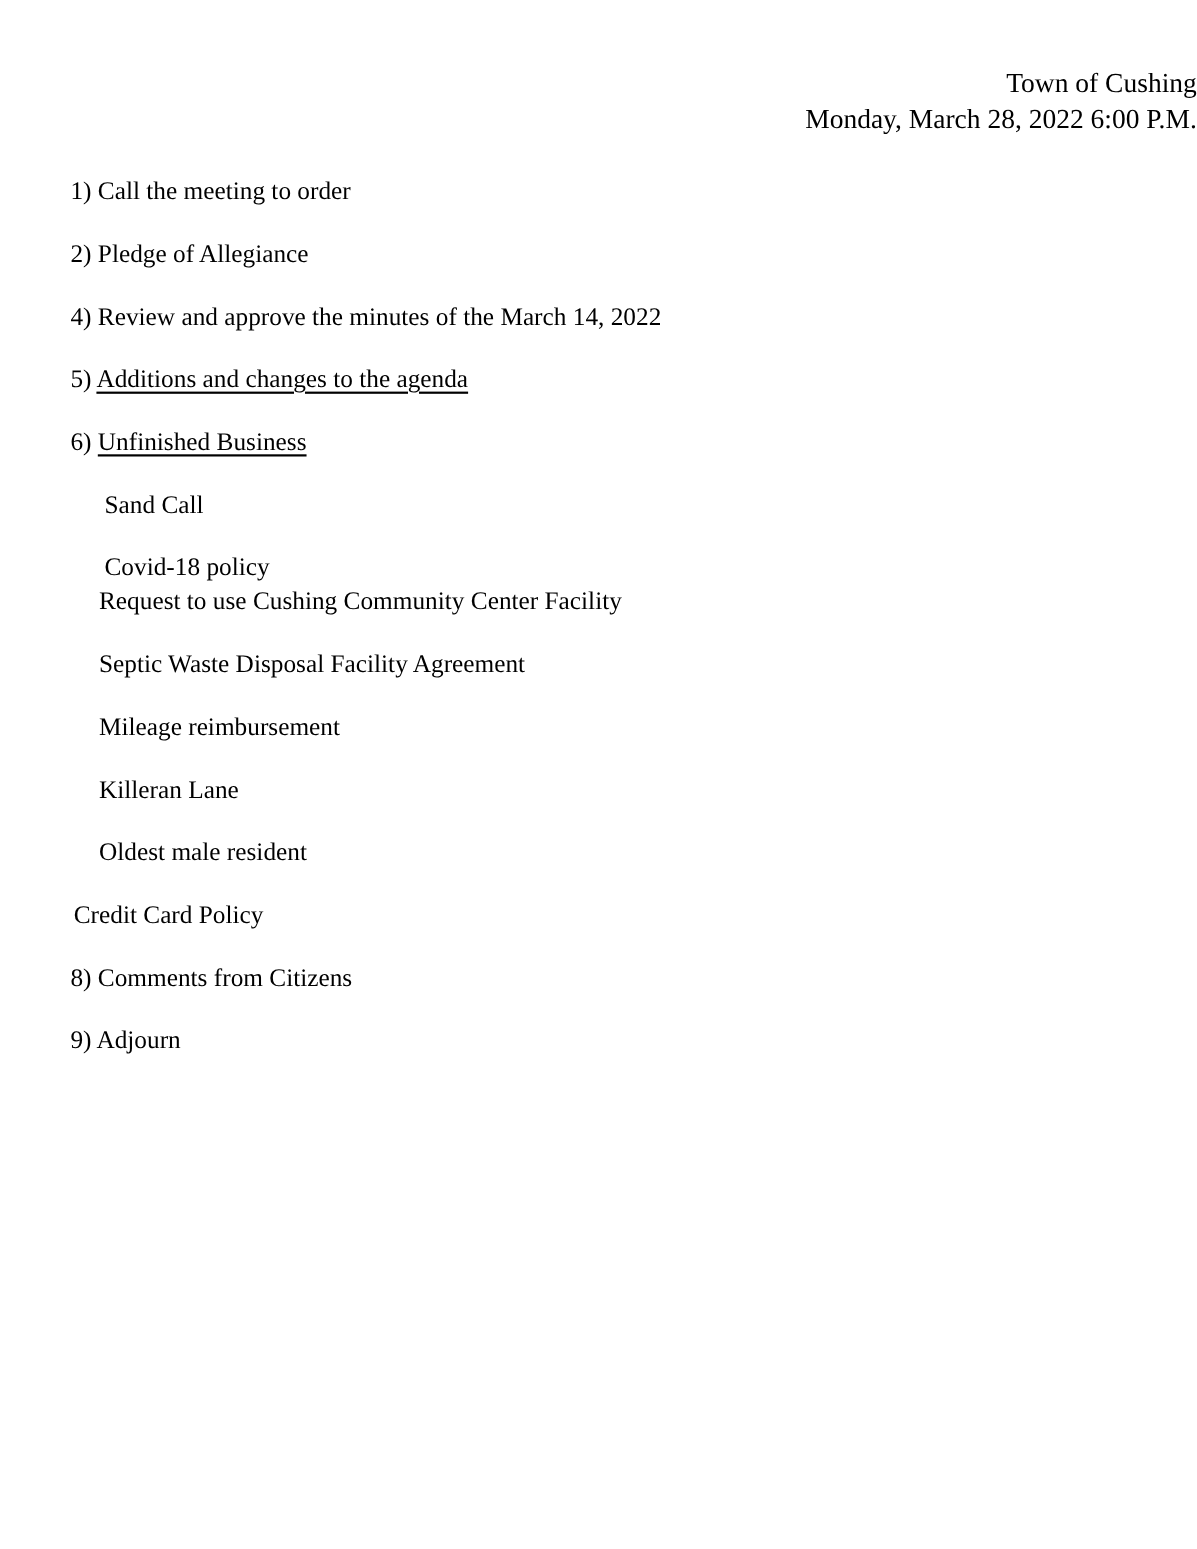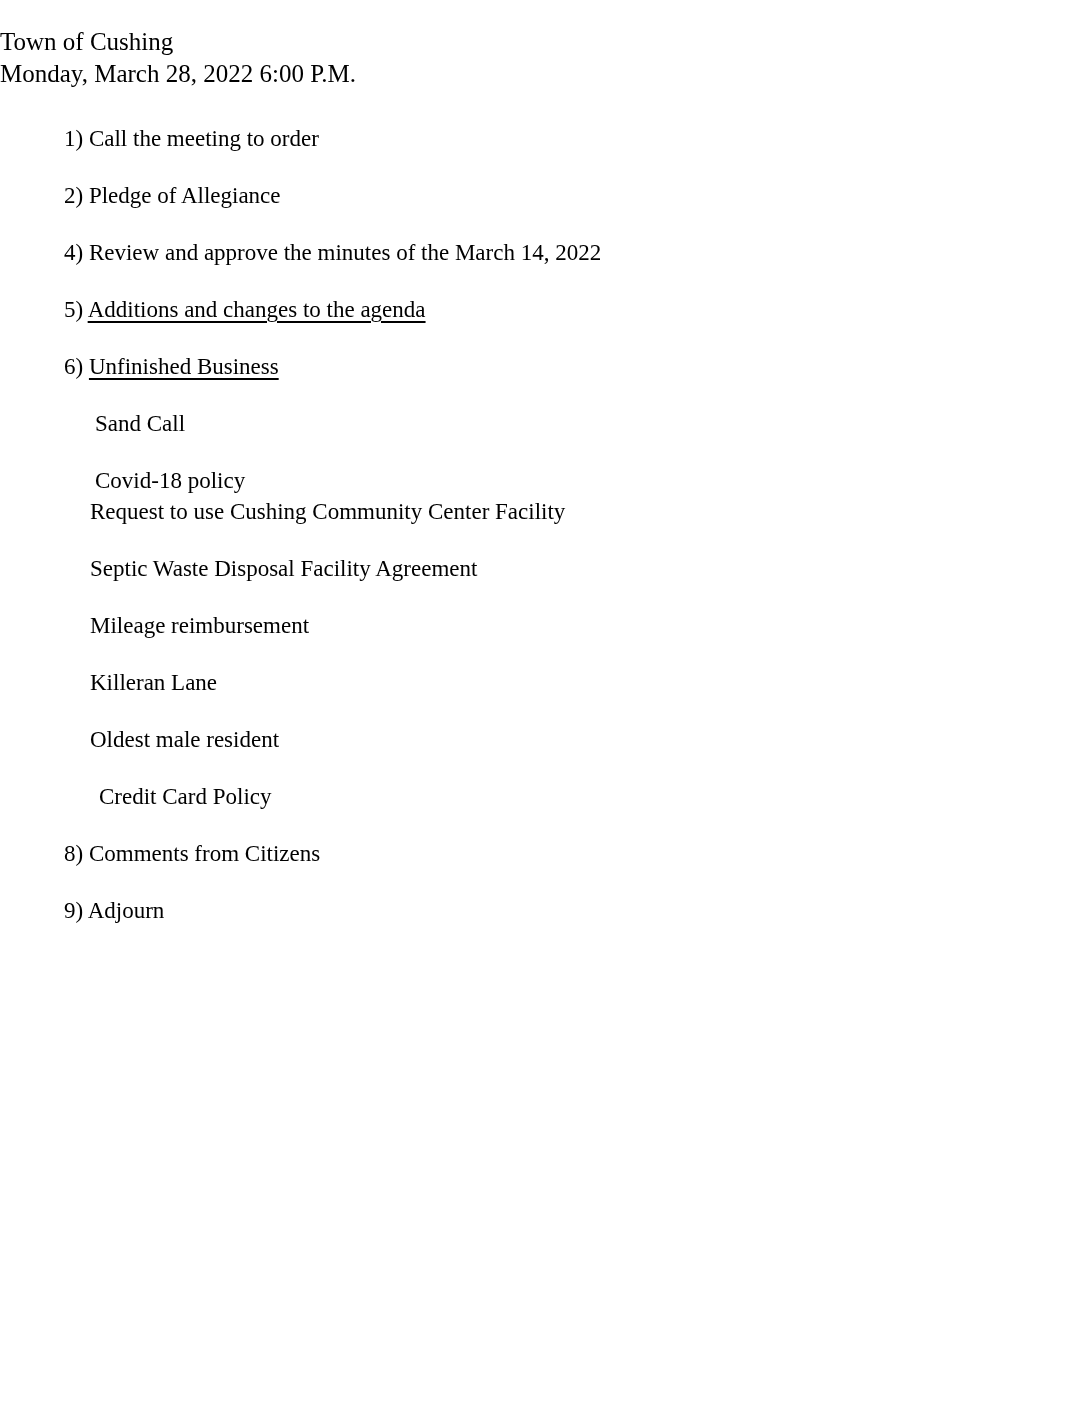--- a/index.html
+++ b/index.html
@@ -13,22 +13,22 @@
     color: #000000;
     font-family: "Liberation Serif", "DejaVu Serif", serif;
     overflow: hidden;
   }
   .page {
     width: 1088px;
     height: 1408px;
     position: relative;
   }
   .doc-header {
-    padding-top: 26px;
-    text-align: left;
+    padding-top: 61px;
+    text-align: right;
     font-size: 25px;
     line-height: 32px;
   }
   .doc-header div {
     white-space: nowrap;
   }
   .agenda {
     margin-top: 33px;
     padding-left: 64px;
     font-size: 23px;
@@ -36,21 +36,21 @@
   .item {
     line-height: 31px;
     margin-bottom: 26px;
     white-space: nowrap;
   }
   .item.tight {
     margin-bottom: 0;
   }
   .item.sub1 { margin-left: 31px; }
   .item.sub2 { margin-left: 26px; }
-  .item.sub3 { margin-left: 35px; }
+  .item.sub3 { margin-left: 3px; }
   .txt.u {
     text-decoration: underline;
     text-decoration-thickness: 2px;
     text-underline-offset: 4px;
   }
 </style>
 </head>
 <body>
 
 <div class="page">

